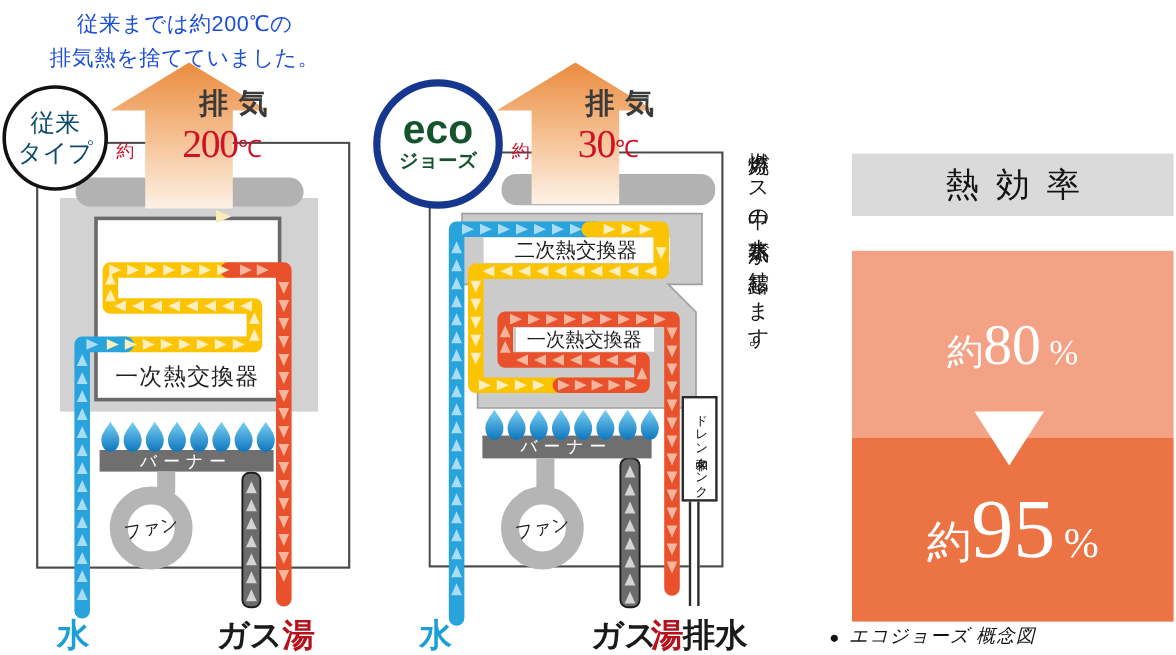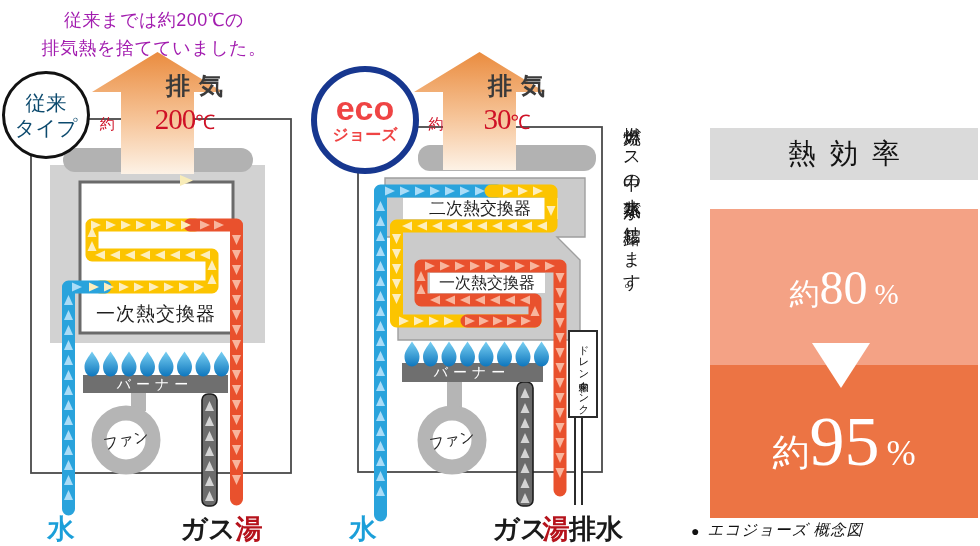--- a/index.html
+++ b/index.html
@@ -1,33 +1,33 @@
 <!DOCTYPE html>
 <html><head>
 <meta charset="utf-8">
 <style>
   html,body{margin:0;padding:0;background:#fff;}
   .canvas{position:relative;width:980px;height:546px;background:#fff;overflow:hidden;
           font-family:"Liberation Sans",sans-serif;}
   .abs{position:absolute;}
-  .note{font-size:18px;line-height:28px;color:#a21caf;text-align:center;letter-spacing:.5px;}
+  .note{font-size:18px;line-height:28px;color:#1d4ed8;text-align:center;letter-spacing:.5px;}
   .badge{border-radius:50%;background:#fff;display:flex;flex-direction:column;
          align-items:center;justify-content:center;text-align:center;z-index:6;}
   .badge-conv{left:2px;top:71px;width:82px;height:82px;border:3.5px solid #121212;
               font-size:20.5px;line-height:25px;color:#0c4a6e;}
   .badge-eco{left:311px;top:66px;width:96px;height:96px;border:6px solid #17378f;
-             color:#ef4444;font-weight:bold;}
+             color:#14532d;font-weight:bold;}
   .badge-eco .l1{font-size:34px;line-height:30px;}
   .badge-eco .l2{font-size:16px;line-height:24px;white-space:nowrap;}
   .arrow-svg{z-index:4;}
   .arrow-text{z-index:5;text-align:center;font-family:"Liberation Serif",serif;}
   .haiki{font-size:24px;letter-spacing:9px;padding-left:9px;color:#3a3a3a;font-weight:700;text-align:right;}
   .temp{color:#cf1126;display:flex;align-items:baseline;justify-content:center;font-weight:500;}
   .temp .pfx{font-size:15px;}
-  .temp .val{font-size:29px;letter-spacing:-1px;margin-left:40px;}
+  .temp .val{font-size:33px;letter-spacing:-1px;margin-left:40px;}
   .temp .unit{font-size:20px;}
   .legend{top:511px;font-family:"Liberation Serif",serif;font-weight:600;font-size:27px;
           text-align:center;width:60px;z-index:7;}
   .vnote{writing-mode:vertical-rl;text-orientation:upright;font-family:"Liberation Serif",serif;
          font-size:17.5px;letter-spacing:2px;color:#161616;height:330px;}
   .tank{border:2px solid #2b2b2b;background:#fff;display:flex;align-items:center;
         justify-content:center;z-index:7;}
   .tank-label{writing-mode:vertical-rl;text-orientation:upright;font-family:"Liberation Serif",serif;
         font-size:10.5px;color:#111;line-height:1;}
   .drainpipe{background:#fff;border-left:2px solid #2b2b2b;border-right:2px solid #2b2b2b;

